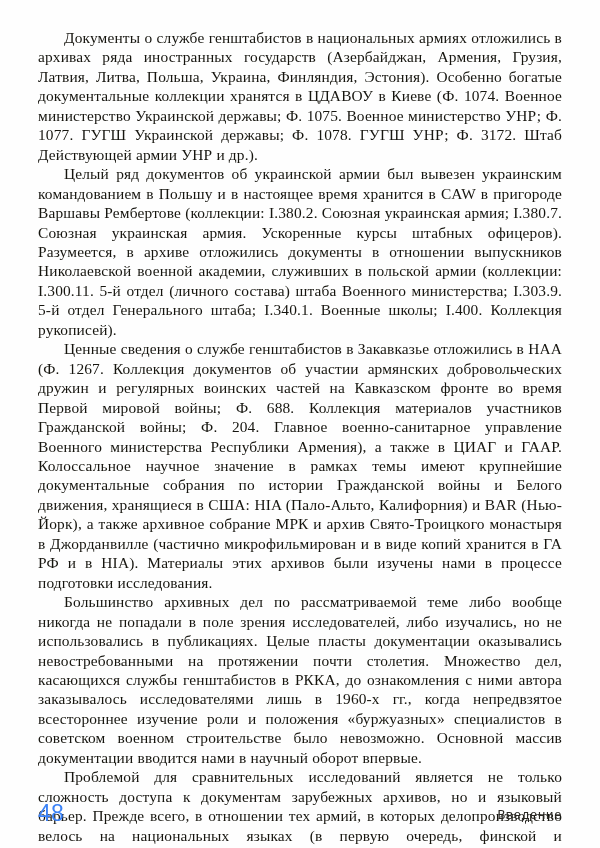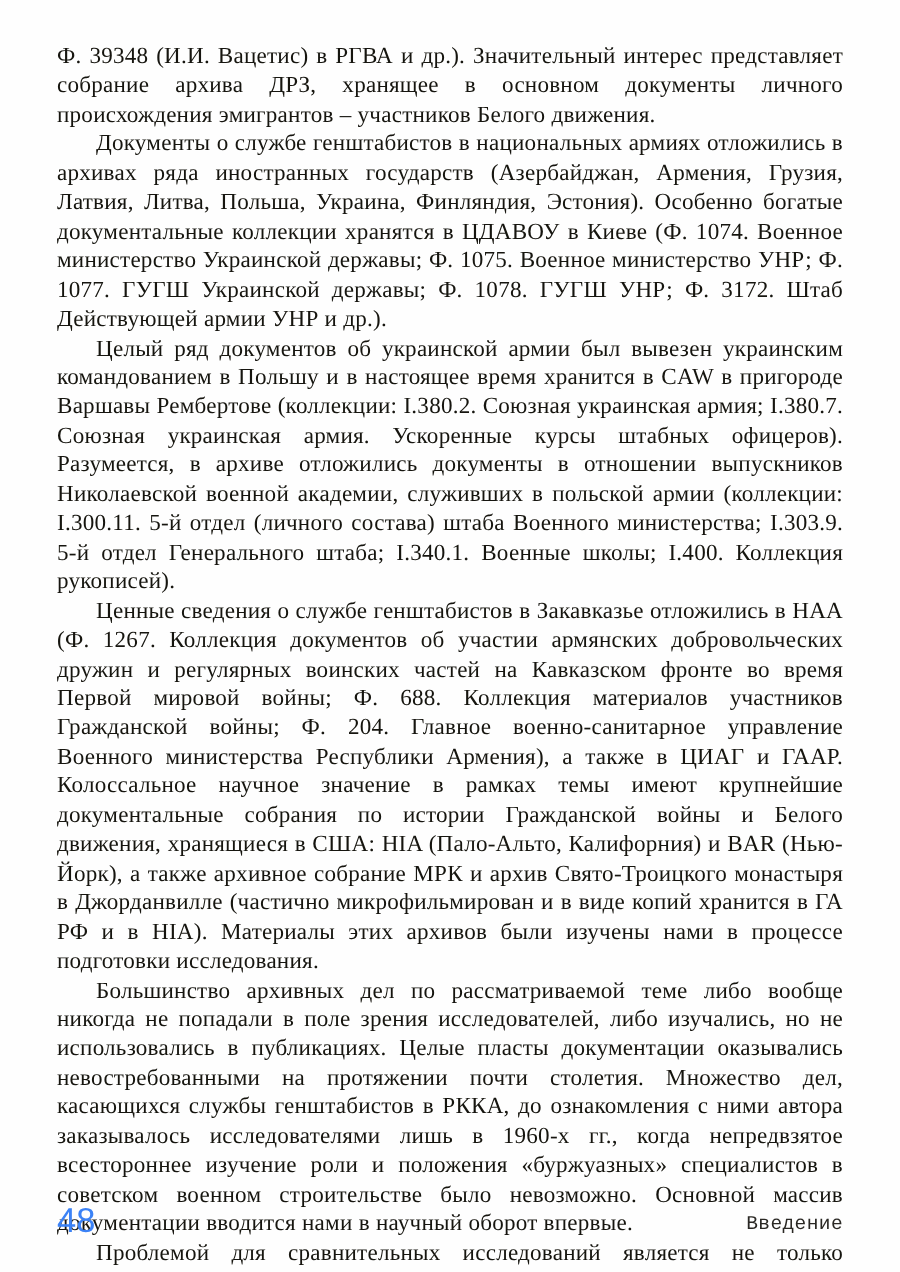--- a/index.html
+++ b/index.html
@@ -72,21 +72,20 @@
     text-align: right;
     white-space: nowrap;
   }
 </style>
 </head>
 <body>
 
 <div class="page">
 
   <div class="text-column">
-    <p class="para first">Ф. 39348 (И.И. Вацетис) в РГВА и др.). Значительный интерес представляет собрание архива ДРЗ, хранящее в основном документы личного происхождения эмигрантов – участников Белого движения.</p>
     <p class="para">Документы о службе генштабистов в национальных армиях отложились в архивах ряда иностранных государств (Азербайджан, Армения, Грузия, Латвия, Литва, Польша, Украина, Финляндия, Эстония). Особенно богатые документальные коллекции хранятся в ЦДАВОУ в Киеве (Ф. 1074. Военное министерство Украинской державы; Ф. 1075. Военное министерство УНР; Ф. 1077. ГУГШ Украинской державы; Ф. 1078. ГУГШ УНР; Ф. 3172. Штаб Действующей армии УНР и др.).</p>
     <p class="para">Целый ряд документов об украинской армии был вывезен украинским командованием в Польшу и в настоящее время хранится в CAW в пригороде Варшавы Рембертове (коллекции: I.380.2. Союзная украинская армия; I.380.7. Союзная украинская армия. Ускоренные курсы штабных офицеров). Разумеется, в архиве отложились документы в отношении выпускников Николаевской военной академии, служивших в польской армии (коллекции: I.300.11. 5-й отдел (личного состава) штаба Военного министерства; I.303.9. 5-й отдел Генерального штаба; I.340.1. Военные школы; I.400. Коллекция рукописей).</p>
     <p class="para">Ценные сведения о службе генштабистов в Закавказье отложились в НАА (Ф. 1267. Коллекция документов об участии армянских добровольческих дружин и регулярных воинских частей на Кавказском фронте во время Первой мировой войны; Ф. 688. Коллекция материалов участников Гражданской войны; Ф. 204. Главное военно-санитарное управление Военного министерства Республики Армения), а также в ЦИАГ и ГААР. Колоссальное научное значение в рамках темы имеют крупнейшие документальные собрания по истории Гражданской войны и Белого движения, хранящиеся в США: HIA (Пало-Альто, Калифорния) и BAR (Нью-Йорк), а также архивное собрание МРК и архив Свято-Троицкого монастыря в Джорданвилле (частично микрофильмирован и в виде копий хранится в ГА РФ и в HIA). Материалы этих архивов были изучены нами в процессе подготовки исследования.</p>
     <p class="para">Большинство архивных дел по рассматриваемой теме либо вообще никогда не попадали в поле зрения исследователей, либо изучались, но не использовались в публикациях. Целые пласты документации оказывались невостребованными на протяжении почти столетия. Множество дел, касающихся службы генштабистов в РККА, до ознакомления с ними автора заказывалось исследователями лишь в 1960-х гг., когда непредвзятое всестороннее изучение роли и положения «буржуазных» специалистов в советском военном строительстве было невозможно. Основной массив документации вводится нами в научный оборот впервые.</p>
     <p class="para">Проблемой для сравнительных исследований является не только сложность доступа к документам зарубежных архивов, но и языковый барьер. Прежде всего, в отношении тех армий, в которых делопроизводство велось на национальных языках (в первую очередь, финской и прибалтийских). Несмотря на большую работу в соответствующих архивах, автор признает ограниченность своих возможностей в этом аспекте исследования и его неполноту в отношении ряда национальных армий, в которых служили выпускники Николаевской академии в 1917–1922 гг. По этим темам остается адресовать читателей к соответствующей литературе на национальных языках.</p>
   </div>
 
   <div class="footer">
     <div class="page-number">48</div>
     <div class="running-head">Введение</div>

